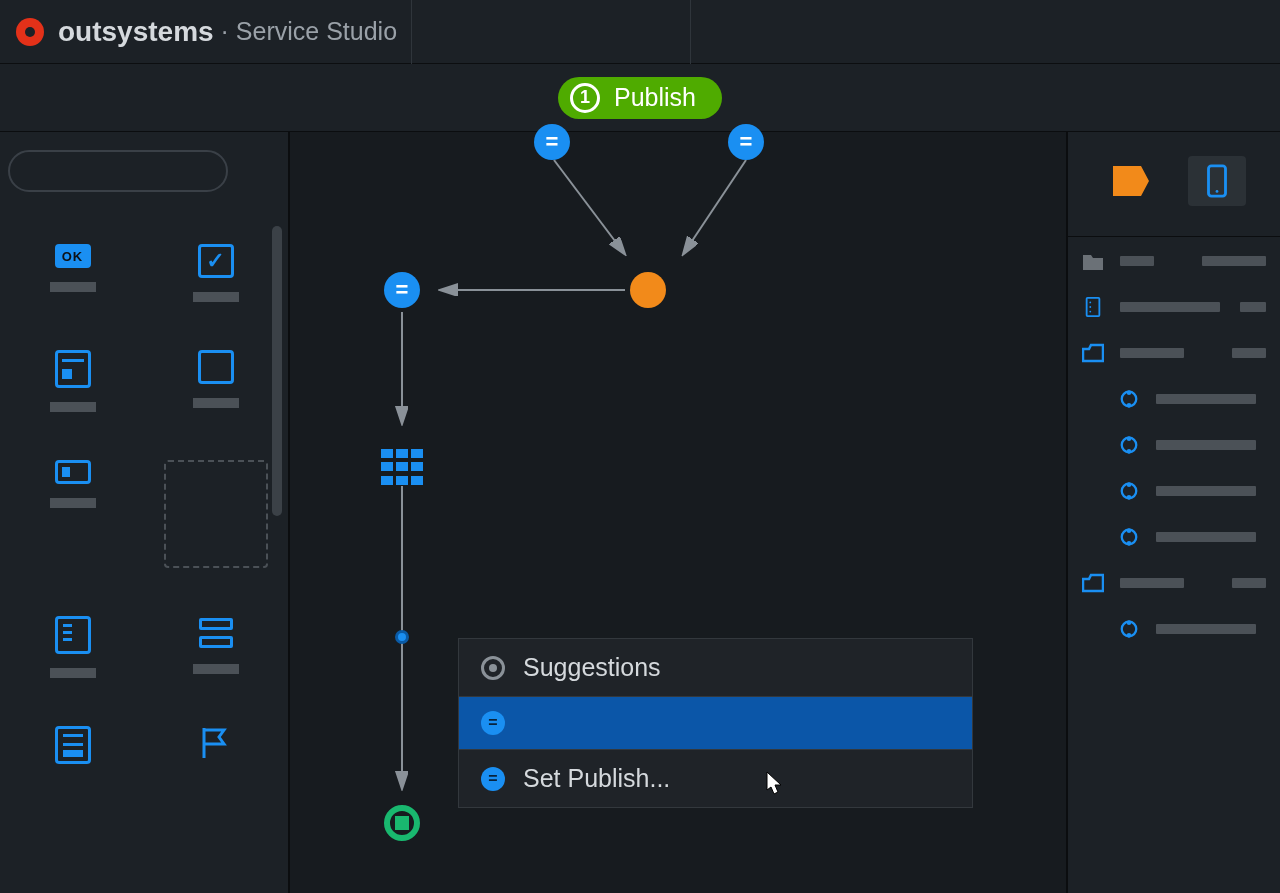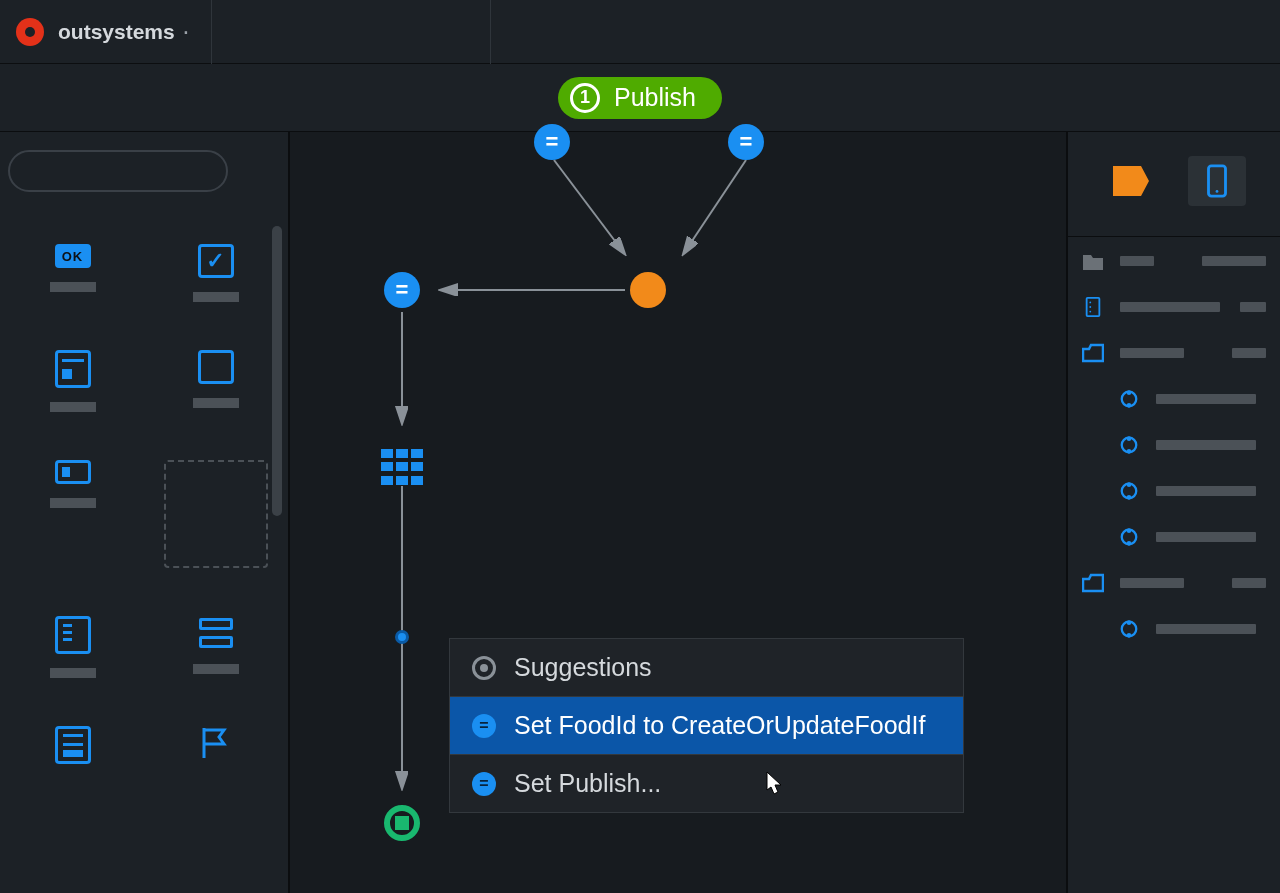--- a/index.html
+++ b/index.html
@@ -2,21 +2,21 @@
 <html><head>
 <meta charset="utf-8">
 <style>
   * { margin:0; padding:0; box-sizing:border-box; font-family: -apple-system, "Segoe UI", sans-serif; }
   body { background:#1c2126; width:1280px; height:893px; overflow:hidden; color:#ccc; }
 
   
   .titlebar { height:64px; display:flex; align-items:center; padding:0 16px; border-bottom:1px solid #0c0e10; }
   .titlebar .logo { width:28px; height:28px; border-radius:50%; background:#e33119; display:flex; align-items:center; justify-content:center; margin-right:14px; }
   .titlebar .logo::after { content:""; width:10px; height:10px; background:#1c2126; border-radius:50%; }
-  .titlebar .brand { font-size:21px; color:#d5d9dd; font-weight:600; }
+  .titlebar .brand { font-size:28px; color:#d5d9dd; font-weight:600; }
   .titlebar .brand-sub { font-size:25px; color:#9aa1a8; font-weight:400; }
   .titlebar .tab-ghost { margin-left:14px; width:280px; height:64px; border:1px solid #2f353b; border-bottom:none; border-top:none; }
 
   
   .toolbar { height:68px; border-bottom:1px solid #0b0d0f; display:flex; align-items:center; justify-content:center; }
   .publish { background:#4fab00; color:#fff; font-size:25px; font-weight:500; padding:6px 26px 6px 12px; border-radius:999px; display:flex; align-items:center; gap:14px; cursor:pointer; }
   .publish .step { width:30px; height:30px; border-radius:50%; border:3px solid #fff; display:flex; align-items:center; justify-content:center; font-weight:600; font-size:18px; }
 
   
   .main { display:flex; height:calc(893px - 132px); }
@@ -85,20 +85,21 @@
   .rrow .bar.l  { width:64px; }
   .rrow .bar.xl { width:100px; }
 </style>
 </head>
 <body>
 
 <div class="titlebar">
   <div class="logo"></div>
   <span class="brand">outsystems</span>
   <span class="brand-sub">&nbsp;·&nbsp;</span>
+  <span class="brand-sub">Service Studio</span>
   <div class="tab-ghost"></div>
 </div>
 
 <div class="toolbar">
   <div class="publish">
     <span class="step">1</span>
     <span>Publish</span>
   </div>
 </div>
 
@@ -187,29 +188,28 @@
         <span></span>
         <span></span>
         <span></span>
         <span></span>
         <span></span>
         <span></span>
     </div>
     <div class="node dotnode" style="left:105px; top:498px;"></div>
     <div class="node end" style="left:94px; top:673px;"></div>
 
-    <div class="popup" style="left:159px; top:506px;">
+    <div class="popup" style="left:168px; top:506px;">
       <div class="row">
         <span class="ricon radio"></span>
         <span>Suggestions</span>
       </div>
       <div class="sep"></div>
       <div class="row sel">
         <span class="ricon blue">=</span>
-        <span>Set FoodId to CreateOrUpdateFoodIf</span>
       </div>
       <div class="sep"></div>
       <div class="row">
         <span class="ricon blue">=</span>
         <span>Set Publish...</span>
       </div>
     </div>
 
     <svg class="cursor" style="left:470px; top:638px;" viewBox="0 0 26 30">
       <path d="M7 2 v18 l4 -3 l3 7 l4 -2 l-3 -7 l6 0 z" fill="#fff" stroke="#000"></path>

